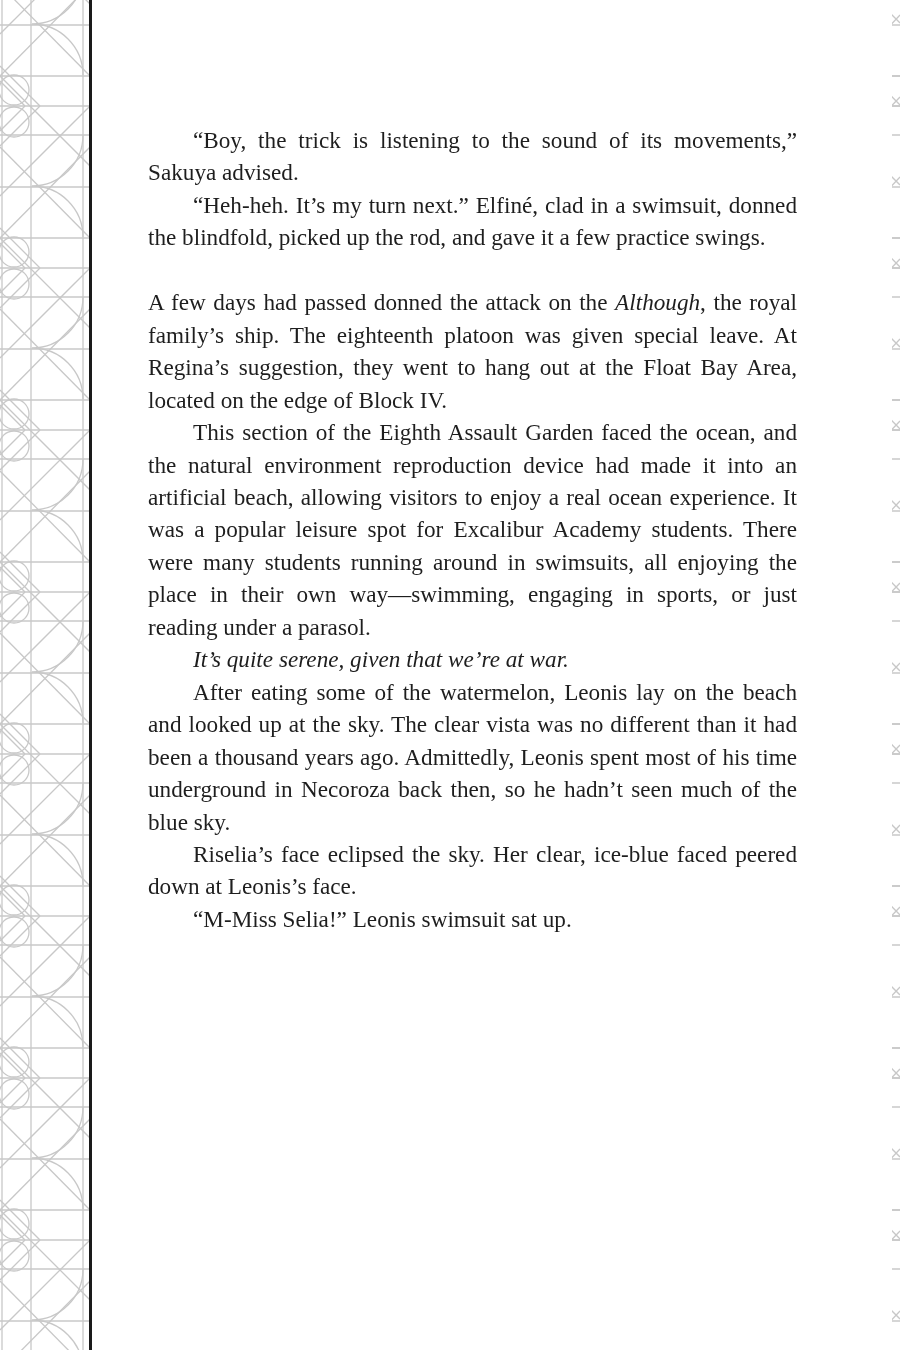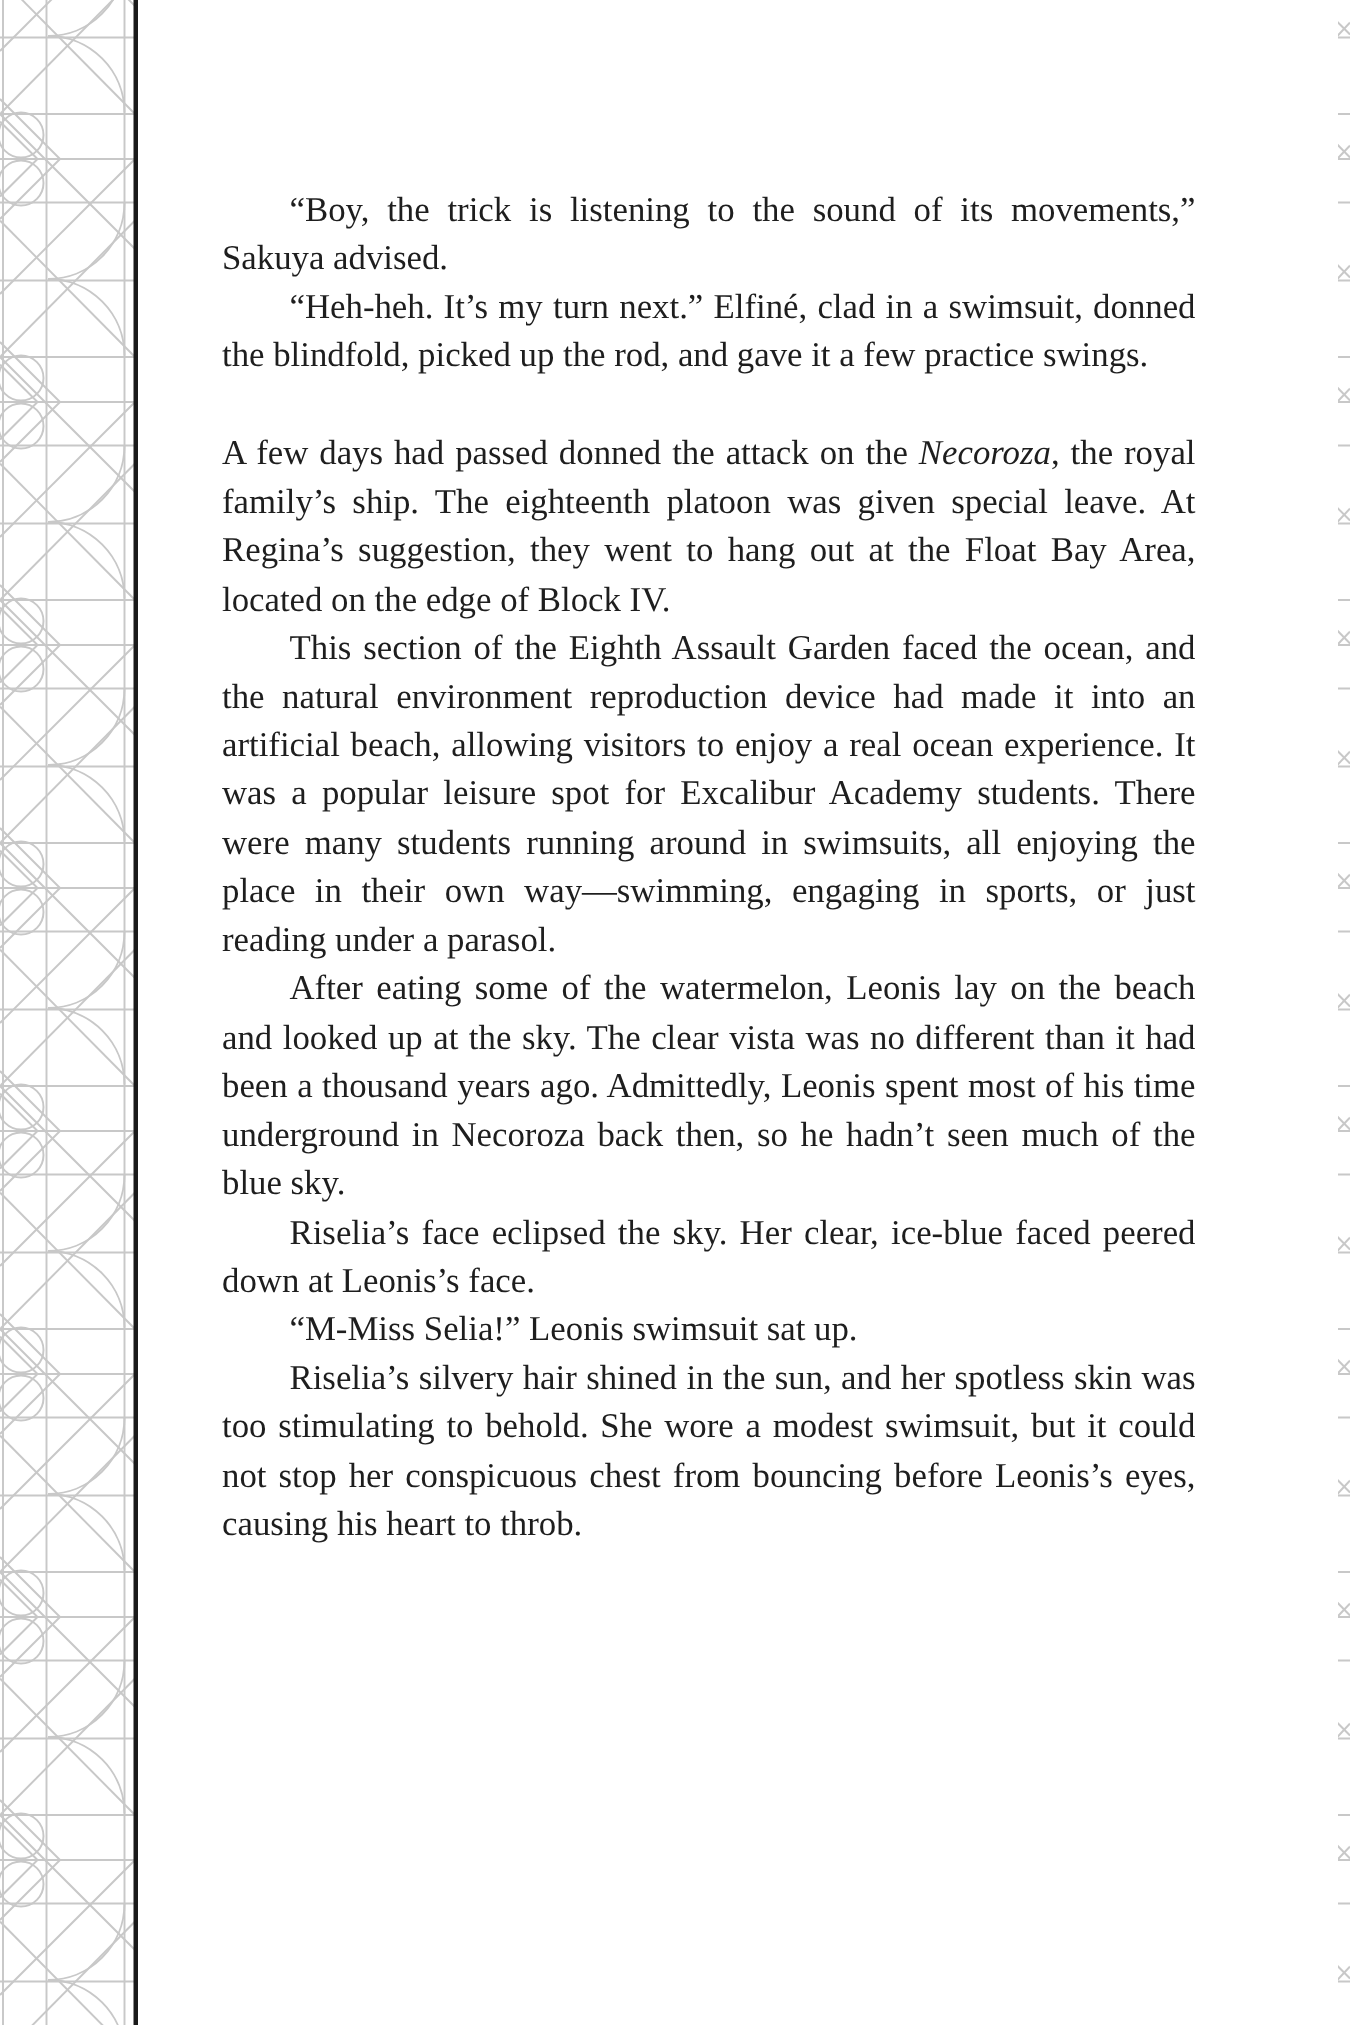--- a/index.html
+++ b/index.html
@@ -352,20 +352,20 @@
     </svg>
 </div>
 
 <div class="frame-line frame-left"></div>
 <div class="frame-line frame-right"></div>
 
 <main class="page">
   <div class="text-block" id="text-block">
       <p><span>“Boy, the trick is listening to the sound of its movements,” Sakuya advised.</span></p>
       <p><span>“Heh-heh. It’s my turn next.” Elfiné, clad in a swimsuit, donned the blindfold, picked up the rod, and gave it a few practice swings.</span></p>
-      <p class="section-start"><span>A few days had passed donned the attack on the </span><em>Necoroza</em><span>, the royal family’s ship. The eighteenth platoon was given special leave. At Regina’s suggestion, they went to hang out at the Float Bay Area, located on the edge of Block IV.</span></p>
+      <p class="section-start"><span>A few days had passed donned the attack on the </span><em>Although</em><span>, the royal family’s ship. The eighteenth platoon was given special leave. At Regina’s suggestion, they went to hang out at the Float Bay Area, located on the edge of Block IV.</span></p>
       <p><span>This section of the Eighth Assault Garden faced the ocean, and the natural environment reproduction device had made it into an artificial beach, allowing visitors to enjoy a real ocean experience. It was a popular leisure spot for Excalibur Academy students. There were many students running around in swimsuits, all enjoying the place in their own way—swimming, engaging in sports, or just reading under a parasol.</span></p>
+      <p><em>It’s quite serene, given that we’re at war.</em></p>
       <p><span>After eating some of the watermelon, Leonis lay on the beach and looked up at the sky. The clear vista was no different than it had been a thousand years ago. Admittedly, Leonis spent most of his time underground in Necoroza back then, so he hadn’t seen much of the blue sky.</span></p>
       <p><span>Riselia’s face eclipsed the sky. Her clear, ice-blue faced peered down at Leonis’s face.</span></p>
       <p><span>“M-Miss Selia!” Leonis swimsuit sat up.</span></p>
-      <p><span>Riselia’s silvery hair shined in the sun, and her spotless skin was too stimulating to behold. She wore a modest swimsuit, but it could not stop her conspicuous chest from bouncing before Leonis’s eyes, causing his heart to throb.</span></p>
     </div>
 </main>
 
 </body></html>

